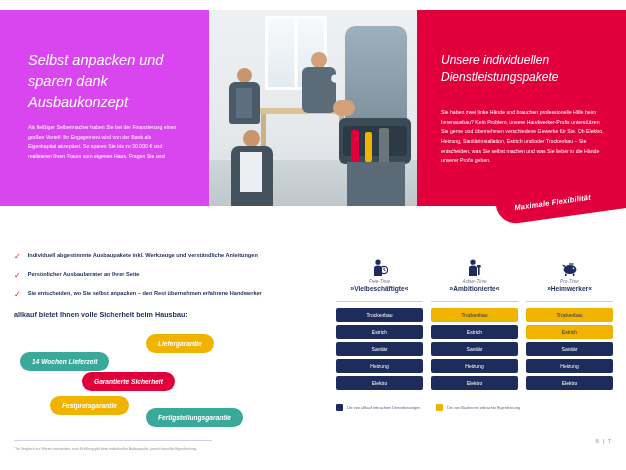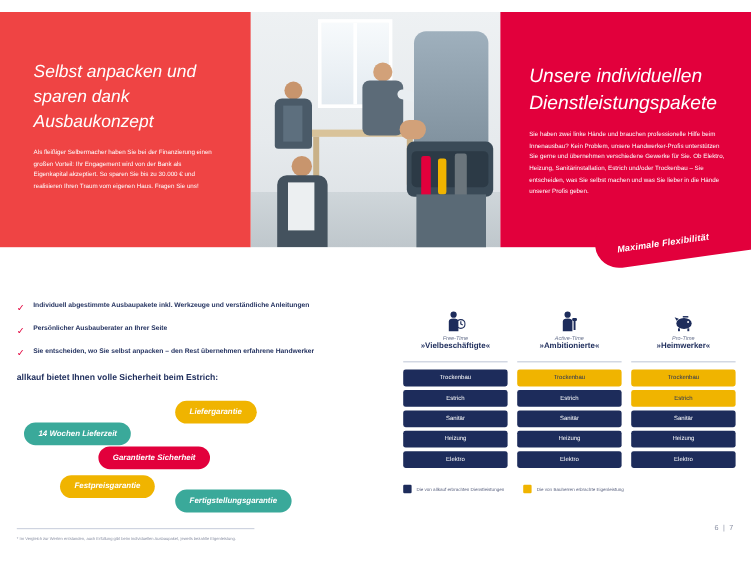--- a/index.html
+++ b/index.html
@@ -17,21 +17,21 @@
 
   
   .top-band {
     position: absolute;
     left: 0; top: 10px;
     width: 626px; height: 196px;
     display: flex;
   }
   .panel-left {
     width: 209px; height: 196px;
-    background: #ef4444;
+    background: #d946ef;
     position: relative;
   }
   .panel-photo {
     width: 208px; height: 196px;
     position: relative;
     overflow: hidden;
     background: #dfe3e6;
   }
   .panel-right {
     width: 209px; height: 196px;
@@ -47,21 +47,21 @@
     font-size: 14.5px;
     line-height: 1.45;
     color: #ffffff;
     font-weight: 400;
   }
   .headline-r {
     position: absolute;
     left: 24px; top: 42px;
     width: 172px;
     font-style: italic;
-    font-size: 16px;
+    font-size: 12px;
     line-height: 1.45;
     color: #ffffff;
   }
   .body-left {
     position: absolute;
     left: 28px; top: 113px;
     width: 152px;
     font-size: 5.2px;
     line-height: 1.85;
     color: #ffffff;
@@ -319,21 +319,21 @@
     <div class="check-row">
       <span class="check-mark">✓</span>
       <span class="check-text">Persönlicher Ausbauberater an Ihrer Seite</span>
     </div>
     <div class="check-row">
       <span class="check-mark">✓</span>
       <span class="check-text">Sie entscheiden, wo Sie selbst anpacken – den Rest übernehmen erfahrene Handwerker</span>
     </div>
   </div>
 
-  <div class="sub-title">allkauf bietet Ihnen volle Sicherheit beim Estrich:</div>
+  <div class="sub-title">allkauf bietet Ihnen volle Sicherheit beim Hausbau:</div>
 
   <div class="bubbles">
     <div class="bubble b1">Liefergarantie</div>
     <div class="bubble b2">14 Wochen Lieferzeit</div>
     <div class="bubble b3">Garantierte Sicherheit</div>
     <div class="bubble b4">Festpreisgarantie</div>
     <div class="bubble b5">Fertigstellungsgarantie</div>
   </div>
 
   <div class="packages">

